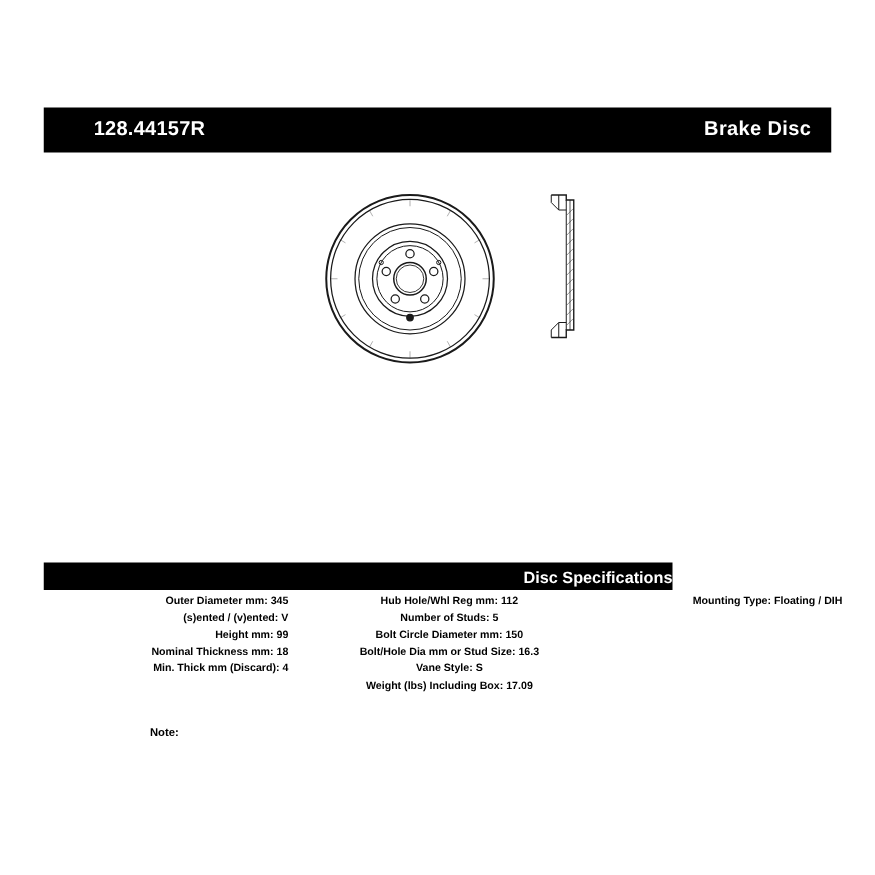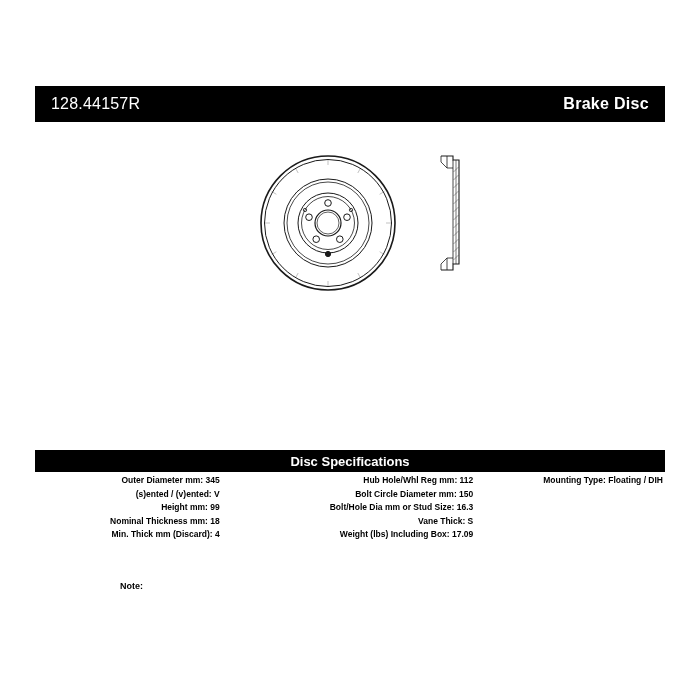--- a/index.html
+++ b/index.html
@@ -33,23 +33,24 @@
     background: #000000;
     display: flex;
     align-items: center;
     justify-content: space-between;
     box-sizing: border-box;
     padding: 0 16px;
   }
   .part-number {
     color: #ffffff;
     font-size: 16px;
-    font-weight: normal;
+    font-weight: bold;
     letter-spacing: 0.2px;
     white-space: nowrap;
+    margin-left: 24px;
   }
   .product-type {
     color: #ffffff;
     font-size: 16px;
     font-weight: bold;
     letter-spacing: 0.3px;
     white-space: nowrap;
   }
 
   
@@ -59,62 +60,62 @@
     top: 130px;
     width: 630px;
     height: 300px;
   }
 
   
   .spec-bar {
     position: absolute;
     left: 35px;
     top: 450px;
-    width: 630px;
+    width: 503px;
     height: 22px;
     background: #000000;
     display: flex;
     align-items: center;
-    justify-content: center;
+    justify-content: flex-end;
   }
   .spec-bar-title {
     color: #ffffff;
     font-size: 13px;
     font-weight: bold;
   }
 
   .spec-body {
     position: absolute;
     left: 35px;
     top: 474px;
     width: 630px;
     height: 120px;
   }
 
   .spec-columns {
     position: absolute;
-    left: 0;
+    left: 11px;
     top: 0;
     width: 630px;
     display: flex;
     justify-content: space-between;
   }
   .col {
     font-size: 8.5px;
     font-weight: bold;
     line-height: 13.5px;
   }
   .col-left {
     width: 185px;
     text-align: right;
     padding-right: 4px;
   }
   .col-mid {
     width: 250px;
-    text-align: right;
+    text-align: center;
   }
   .col-right {
     width: 190px;
     text-align: right;
     padding-right: 2px;
   }
   .spec-line {
     white-space: nowrap;
   }
 
@@ -227,23 +228,24 @@
       <div class="col col-left">
         <div class="spec-line">Outer Diameter mm:  345</div>
         <div class="spec-line">(s)ented / (v)ented: V</div>
         <div class="spec-line">Height mm:  99</div>
         <div class="spec-line">Nominal Thickness mm: 18</div>
         <div class="spec-line">Min. Thick mm (Discard): 4</div>
       </div>
 
       <div class="col col-mid">
         <div class="spec-line">Hub Hole/Whl Reg mm: 112</div>
+        <div class="spec-line">Number of Studs: 5</div>
         <div class="spec-line">Bolt Circle Diameter mm: 150</div>
         <div class="spec-line">Bolt/Hole Dia mm or Stud Size: 16.3</div>
-        <div class="spec-line">Vane Thick: S</div>
+        <div class="spec-line">Vane Style: S</div>
         <div class="spec-line">Weight (lbs) Including Box: 17.09</div>
       </div>
 
       <div class="col col-right">
         <div class="spec-line">Mounting Type: Floating / DIH</div>
       </div>
 
     </div>
 
     <div class="note">Note:</div>

